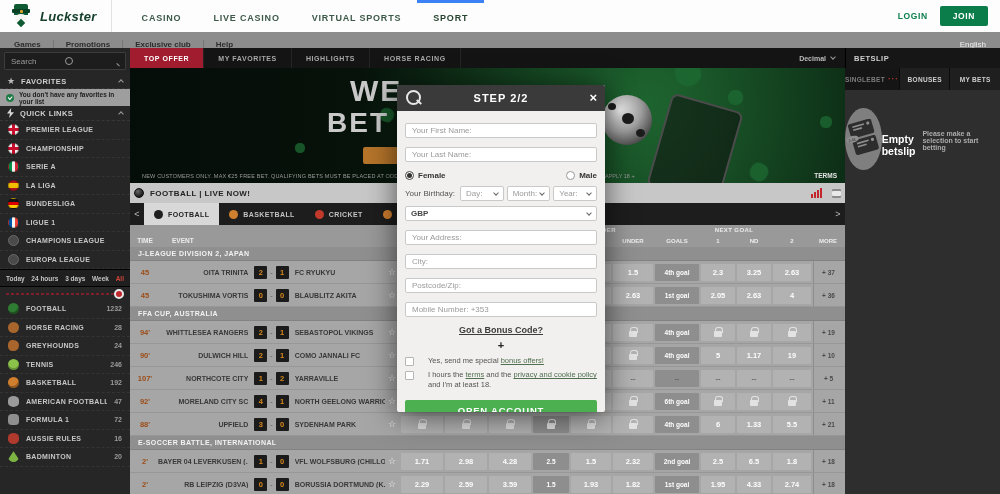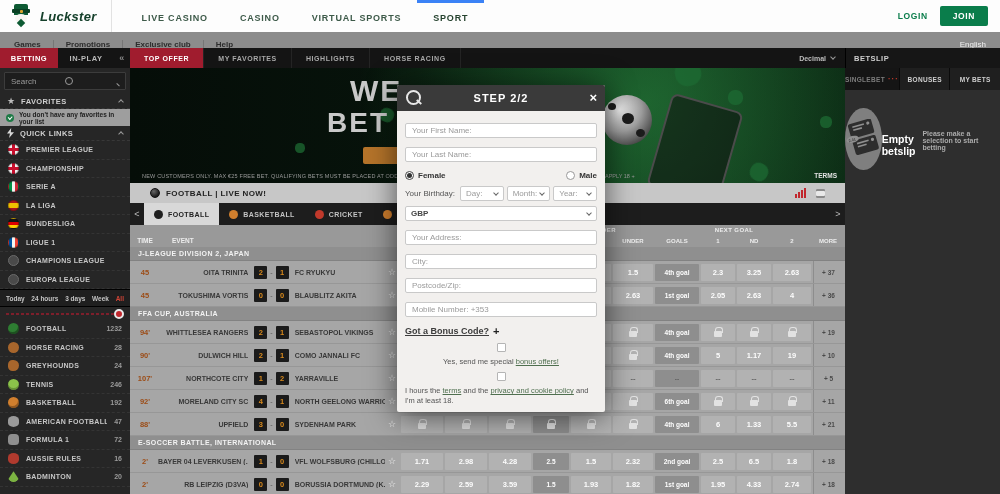--- a/index.html
+++ b/index.html
@@ -93,21 +93,21 @@
   .bh1{position:absolute;left:220px;top:6px;font-size:30px;font-weight:bold;color:#c9c9c9;letter-spacing:2px;white-space:nowrap;}
   .bh2{position:absolute;left:197px;top:39px;font-size:28px;font-weight:bold;color:#c9c9c9;letter-spacing:2px;white-space:nowrap;}
   .bcta{position:absolute;left:233px;top:79px;width:56px;height:17px;background:#b5742a;border-radius:2px;cursor:pointer;}
   .bfoot{position:absolute;left:472px;top:27px;width:50px;height:50px;border-radius:50%;background:radial-gradient(circle at 35% 30%,#ededed,#9f9f9f 45%,#2f2f2f 88%);}
   .bfoot i{position:absolute;background:#1c1c1c;border-radius:50%;}
   .bphone{position:absolute;left:528px;top:33px;width:74px;height:96px;border:2px solid #4b4b4b;border-radius:7px;background:rgba(15,15,15,.55);transform:rotate(16deg);}
   .bsmall{position:absolute;left:12px;bottom:4px;font-size:5.5px;color:#9a9a9a;letter-spacing:.2px;white-space:nowrap;}
   .bsmall2{position:absolute;left:475px;bottom:4px;font-size:5.5px;color:#9a9a9a;}
   .bterms{position:absolute;right:8px;bottom:4px;font-size:6.5px;font-weight:bold;color:#e2e2e2;cursor:pointer;}
 
-  .livebar{display:flex;align-items:center;height:20px;background:#c7c7c7;padding:0 20px;gap:6px;}
+  .livebar{display:flex;align-items:center;height:20px;background:#c7c7c7;padding:0 4px;gap:6px;}
   .lball{width:10px;height:10px;border-radius:50%;background:radial-gradient(circle at 35% 30%,#666,#1c1c1c 70%);border:1px solid #111;}
   .livebar .t{font-size:8px;font-weight:bold;color:#222;letter-spacing:.4px;flex:1;}
   .eq{display:flex;align-items:flex-end;gap:1px;height:10px;margin-right:4px;cursor:pointer;}
   .eq i{width:2px;background:#c1272d;}
   .listic{width:9px;height:9px;background:#e9e9e9;border-radius:1px;box-shadow:inset 0 2px 0 #8b8b8b,inset 0 -2px 0 #8b8b8b;cursor:pointer;}
 
   .sporttabs{display:flex;align-items:stretch;height:22px;background:#1d1d1d;}
   .arr{width:14px;display:flex;align-items:center;justify-content:center;color:#bbb;font-size:9px;cursor:pointer;}
   .arr.right{margin-left:auto;}
   .sptab{display:flex;align-items:center;gap:5px;padding:0 10px;font-size:7px;font-weight:bold;color:#c3c3c3;letter-spacing:.4px;cursor:pointer;}
@@ -177,24 +177,24 @@
   .radio{display:flex;align-items:center;gap:4px;cursor:pointer;}
   .radio span.txt{font-size:8px;color:#333;font-weight:bold;}
   .rdot{width:9px;height:9px;border-radius:50%;border:1px solid #999;background:#fff;display:flex;align-items:center;justify-content:center;}
   .rdot.sel{border-color:#444;}
   .rdot.sel i{width:5px;height:5px;border-radius:50%;background:#333;}
   .bdayrow{display:flex;align-items:center;gap:3px;margin-bottom:5px;}
   .bdayrow .blabel{font-size:8px;color:#555;white-space:nowrap;margin-right:2px;}
   .fsel{height:15px;background:#fff;border:1px solid #c9c9c9;border-radius:2px;display:flex;align-items:center;padding:0 5px;font-size:8px;color:#9a9a9a;flex:1;justify-content:space-between;cursor:pointer;}
   .fsel .chev{border-color:#666;}
   .fsel.full{margin-bottom:5px;color:#444;font-weight:bold;}
-  .bonusline{display:flex;align-items:center;gap:4px;margin:3px 0 5px 0;cursor:pointer;}
+  .bonusline{display:flex;align-items:center;gap:4px;margin:3px 0 5px 0;cursor:pointer;flex-direction:column;}
   .bonusline .bl{font-size:9px;font-weight:bold;color:#3c3c3c;text-decoration:underline;}
   .bonusline .plus{font-size:11px;font-weight:bold;color:#222;}
-  .cbrow{display:flex;align-items:center;gap:5px;margin-bottom:4px;cursor:pointer;flex-direction:column;}
+  .cbrow{display:flex;align-items:flex-start;gap:14px;margin-bottom:4px;cursor:pointer;}
   .cbox{width:9px;height:9px;background:#fff;border:1px solid #b5b5b5;border-radius:1px;flex:none;margin-top:1px;}
   .cbtext{font-size:7.5px;color:#555;line-height:1.35;}
   .cbtext a{color:#4f6f4f;text-decoration:underline;cursor:pointer;}
   .open-btn{width:100%;height:20px;background:#4caf50;color:#fff;font-size:9.5px;font-weight:bold;letter-spacing:.8px;border:none;border-radius:2px;margin-top:6px;cursor:pointer;}
 </style>
 </head>
 <body>
 
 <div class="stage">
 
@@ -203,47 +203,42 @@
       <div class="hat">
         <div class="hat-top"></div>
           <div class="hat-band"></div>
           <div class="hat-buckle"></div>
         <div class="face"></div>
           <div class="beard"></div>
       </div>
       <span class="brandname">Luckster</span>
     </div>
     <nav class="topnav" id="topnav">
+        <div class="tn">CASINO</div>
         <div class="tn">LIVE CASINO</div>
-        <div class="tn">CASINO</div>
         <div class="tn">VIRTUAL SPORTS</div>
         <div class="tn active">SPORT</div>
       </nav>
     <div class="topright">
       <span class="login">LOGIN</span>
       <span class="join">JOIN</span>
     </div>
   </header>
 
   <div class="subnav">
     <div style="display:flex" id="subnavitems">
         <span class="sn">Games</span>
         <span class="sn">Promotions</span>
         <span class="sn">Exclusive club</span>
         <span class="sn">Help</span>
       </div>
     <span class="lang">English</span>
   </div>
 
   <aside class="sidebar">
-    <div class="side-tabs">
-      <div class="stb stb-betting">BETTING</div>
-      <div class="stb stb-inplay">IN-PLAY</div>
-      <div class="stb stb-col">«</div>
-    </div>
     <div class="search">
       <span>Search</span>
       <span class="mag"></span>
     </div>
     <div class="srow">
       <span class="star-ic">★</span>
       <span class="lbl">FAVORITES</span>
       <i class="chev up"></i>
     </div>
     <div class="notice">

